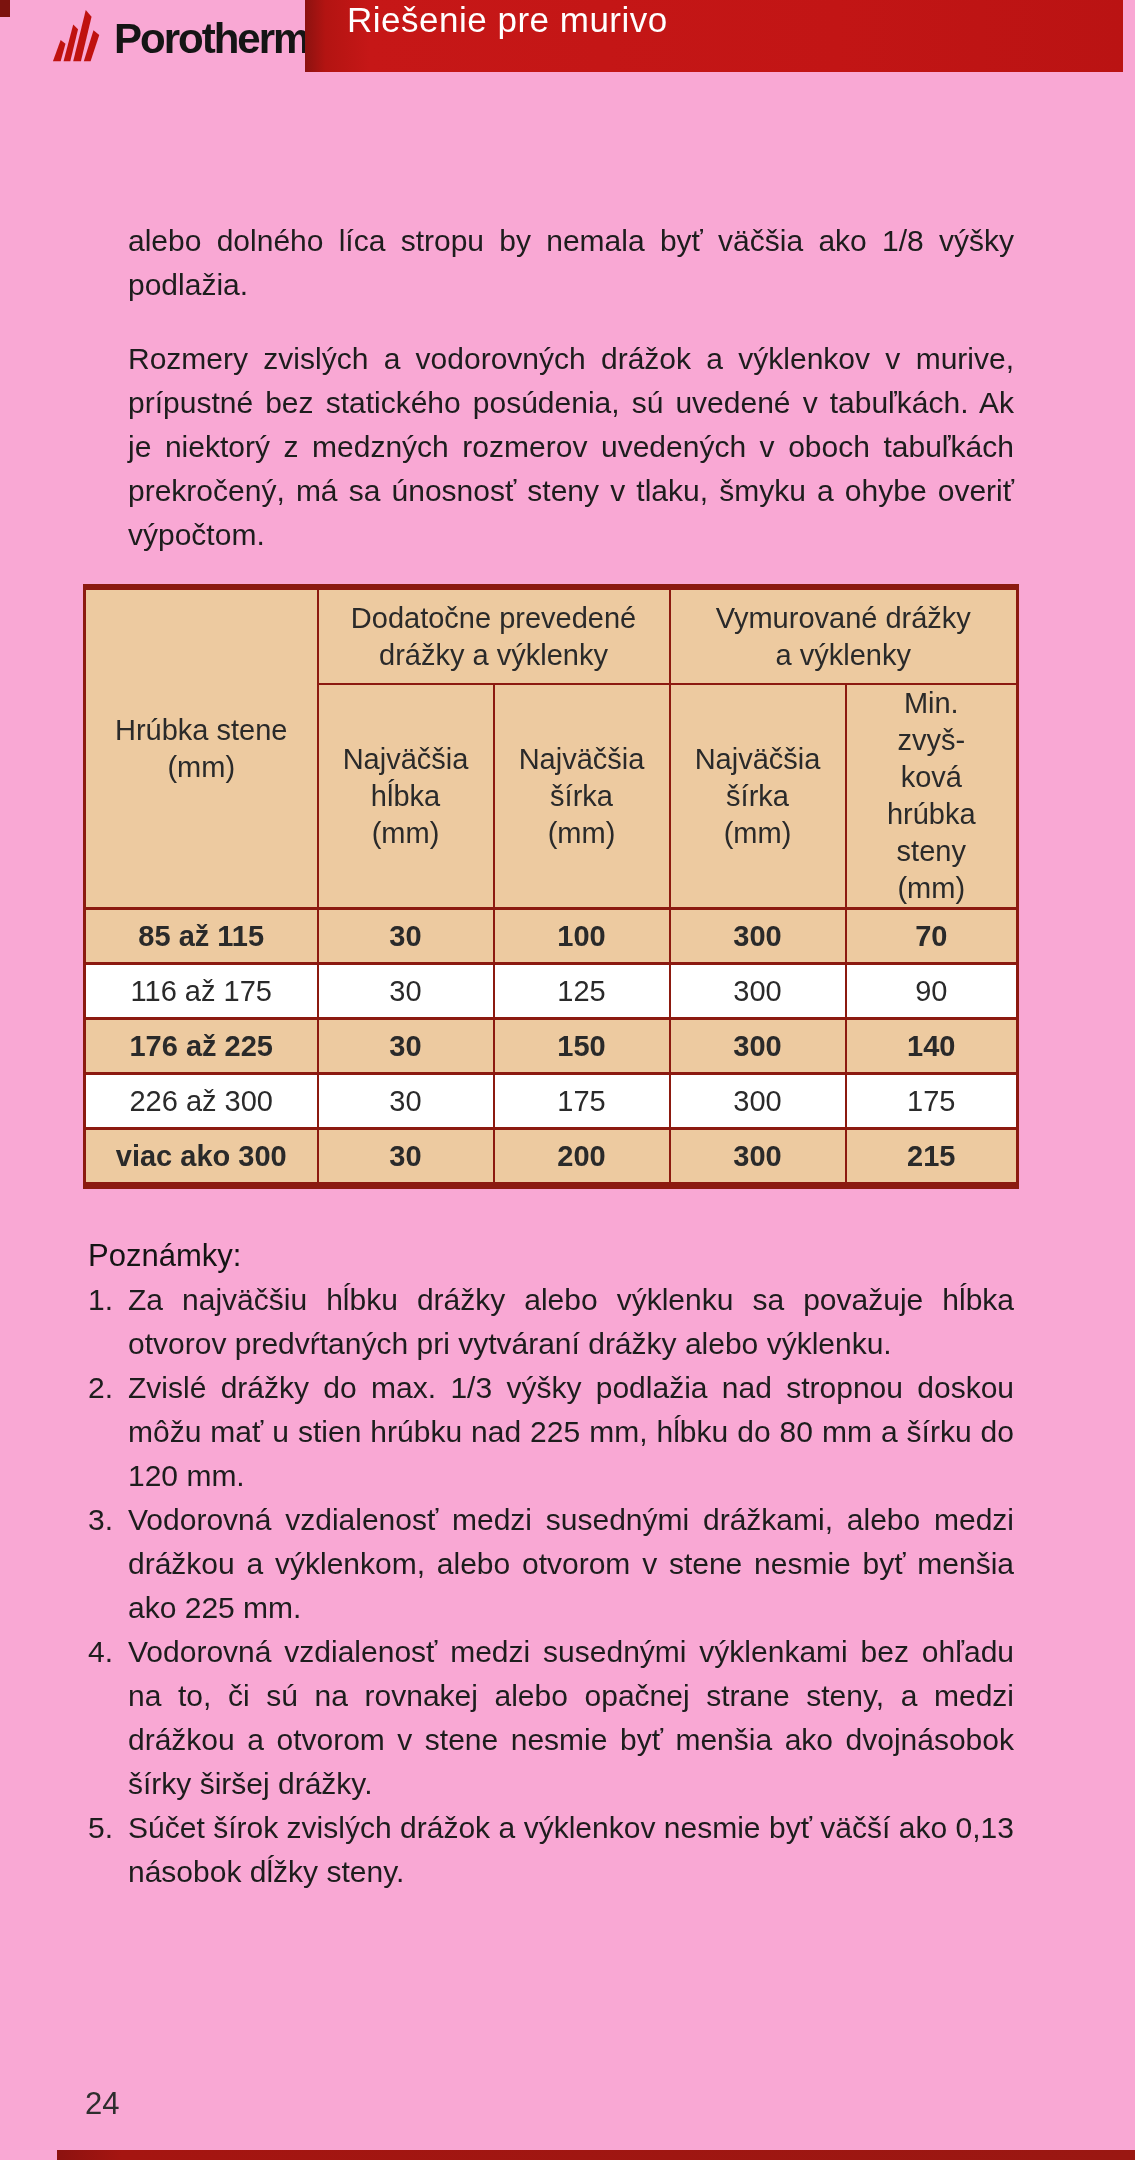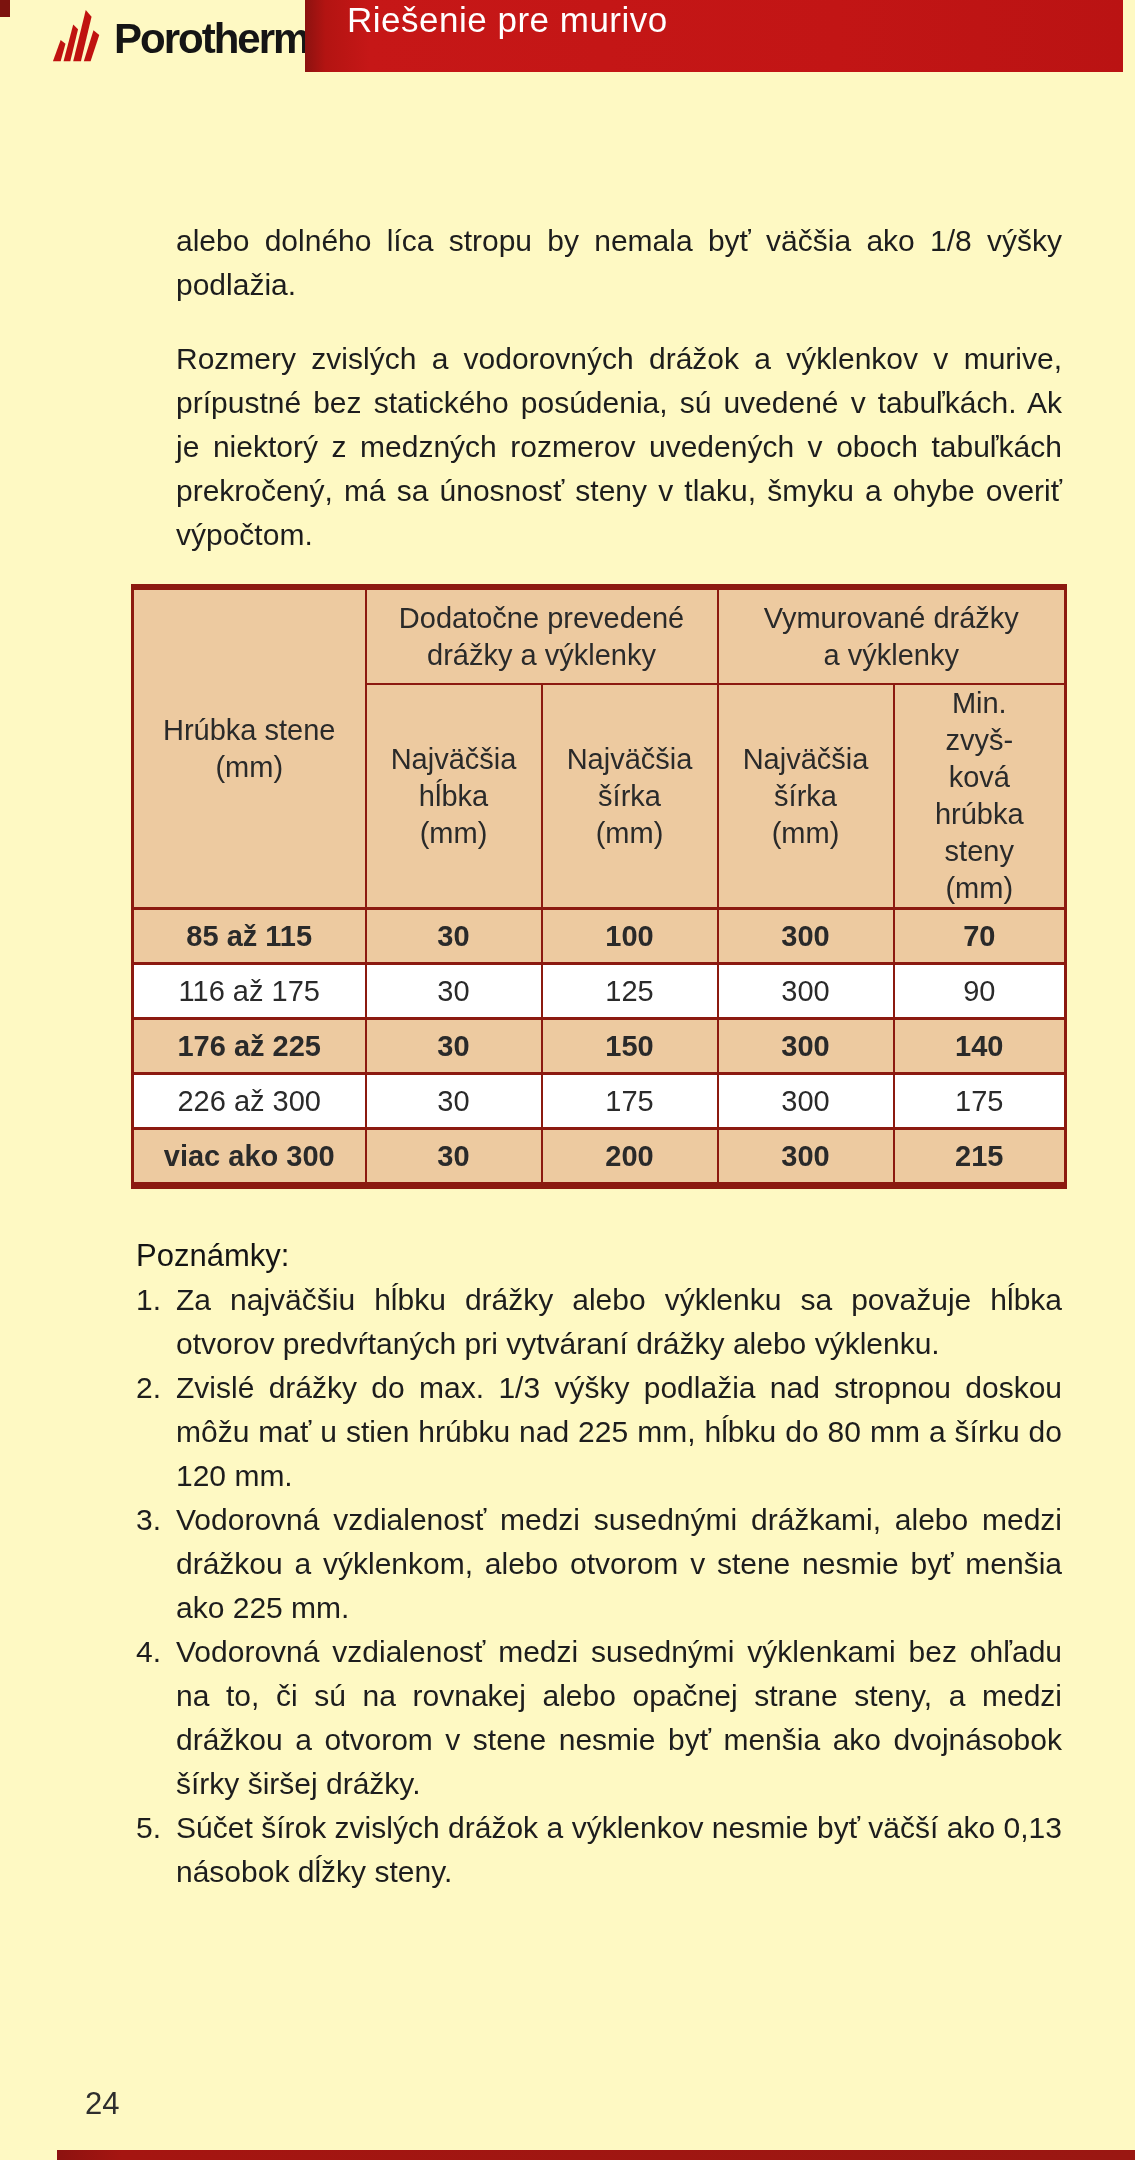--- a/index.html
+++ b/index.html
@@ -1,30 +1,30 @@
 <!DOCTYPE html>
 <html lang="sk"><head>
 <meta charset="utf-8">
 <style>
   html,body{margin:0;padding:0;background:#fff;}
-  .page{position:relative;width:1135px;height:2160px;background:#fef9c3;overflow:hidden;
+  .page{position:relative;width:1135px;height:2160px;background:#f9a8d4;overflow:hidden;
         font-family:"Liberation Sans", sans-serif;color:#1d1d1d;}
 
   
   .corner-mark{position:absolute;left:0;top:0;width:10px;height:17px;background:#7c130e;}
   .header-bar{position:absolute;left:305px;top:0;right:12px;height:72px;
               background:linear-gradient(90deg,#8c1210 0%,#b31412 2.5%,#c61717 8%,#c21515 65%,#ba1313 100%);
               display:flex;align-items:flex-start;}
   .header-title{color:#ffffff;font-size:35px;font-weight:400;letter-spacing:.5px;padding-left:42px;}
   .logo{position:absolute;left:48px;top:9px;display:flex;align-items:flex-end;}
   .logo-icon{width:62px;height:56px;display:block;}
   .brand-name{font-size:42px;font-weight:700;color:#151515;letter-spacing:-2px;line-height:52px;margin-left:4px;}
 
   
-  .content{position:absolute;left:88px;top:189px;width:926px;margin-left:48px;}
+  .content{position:absolute;left:88px;top:189px;width:926px;}
   .para,.item-text,.note-text{font-size:30px;line-height:44px;text-align:justify;color:#1d1d1d;}
   .para.cont{padding-left:40px;}
   .bullet-item,.note-item{display:grid;grid-template-columns:40px 1fr;}
   .marker{width:17px;height:23px;background:#b3150e;margin-top:10px;}
   .note-num{font-size:30px;line-height:44px;}
 
   
   .table-title{margin-top:27px;text-align:center;font-weight:700;font-size:31px;line-height:45px;color:#141414;}
 
   

